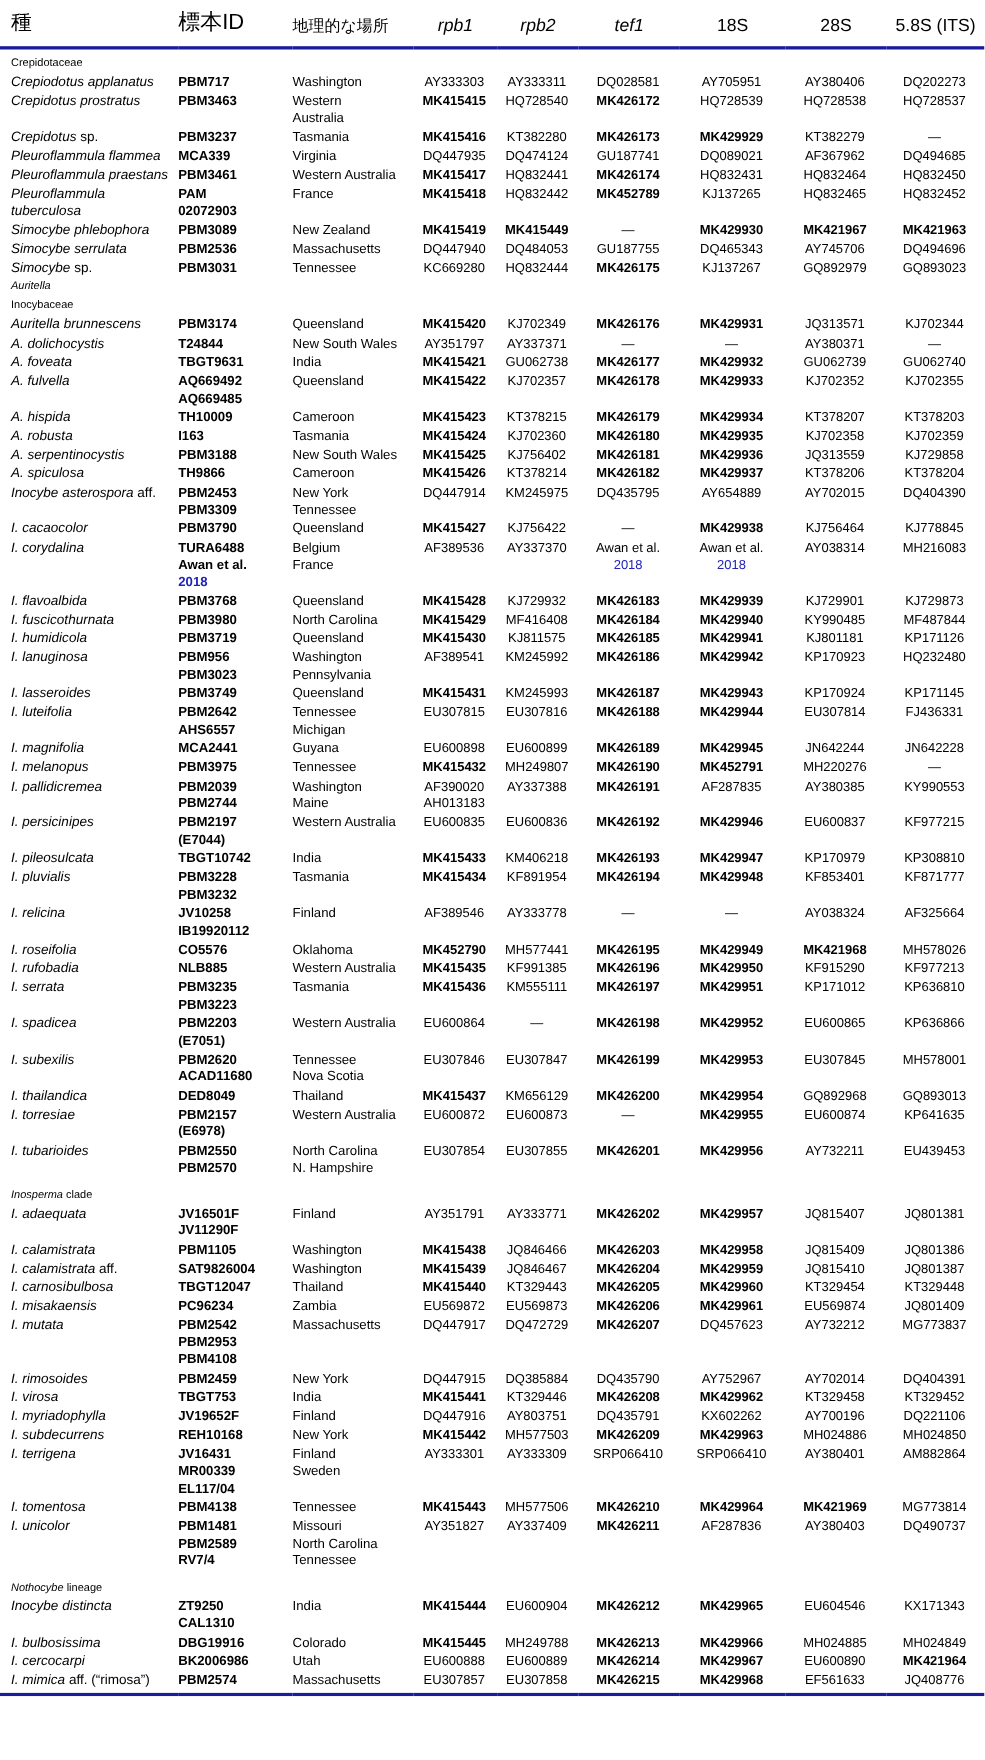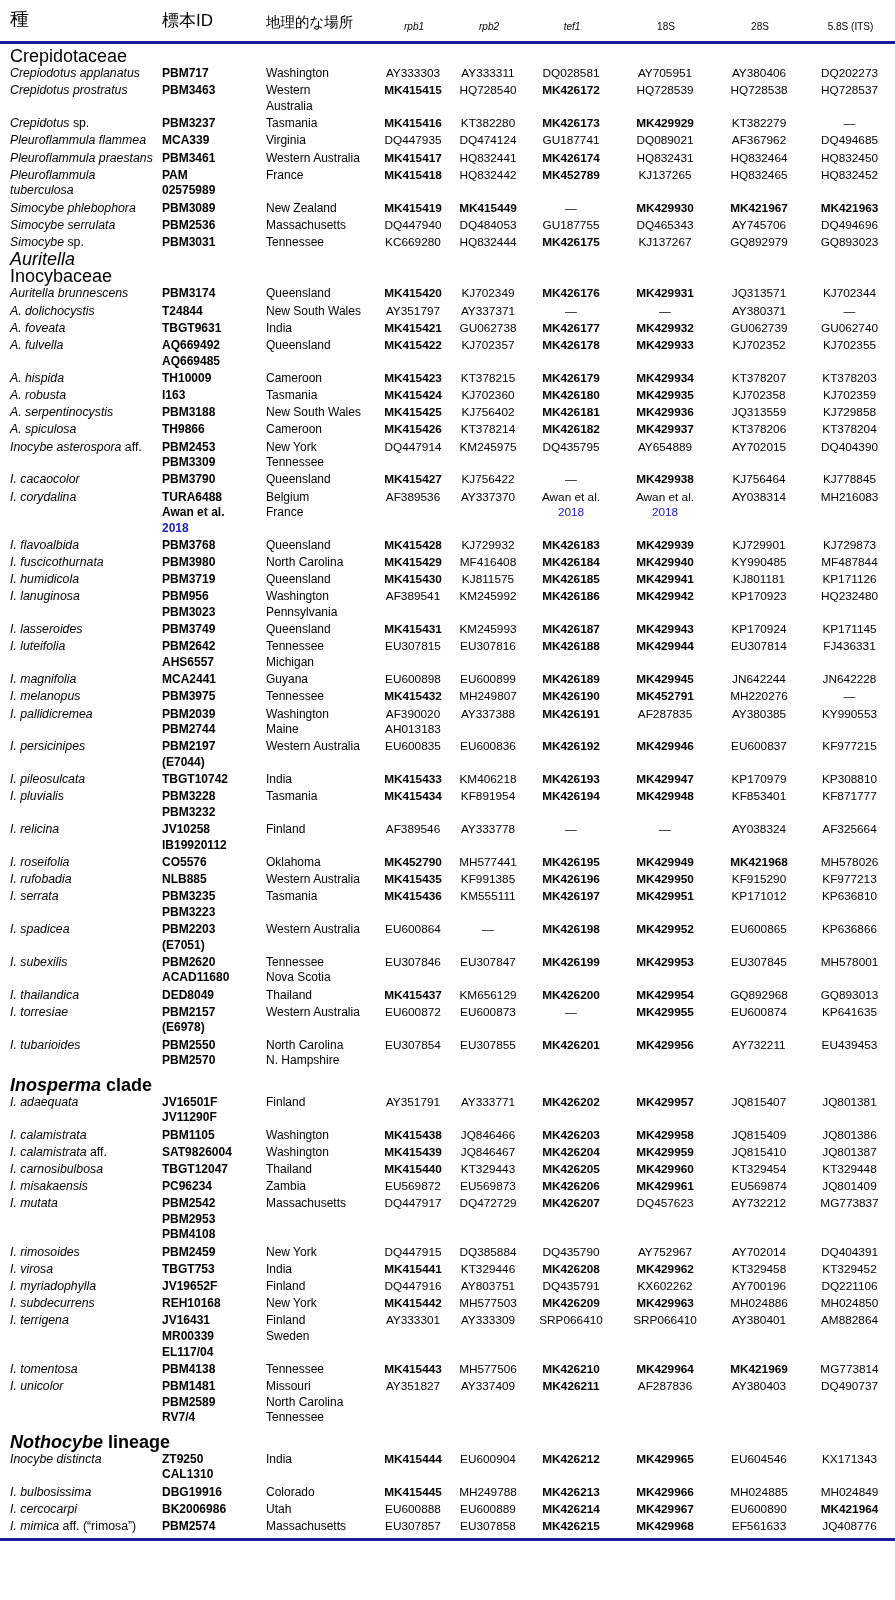--- a/index.html
+++ b/index.html
@@ -21,39 +21,39 @@
   }
   thead th{
     font-weight:normal;
     vertical-align:bottom;
     text-align:left;
     padding:6px 0 9px 0;
     border-bottom:3px solid var(--rule);
     white-space:nowrap;
   }
   th.th-species{font-size:19px;padding-left:10px;}
-  th.th-id{font-size:17px;}
+  th.th-id{font-size:20px;}
   th.th-loc{font-size:14.5px;}
-  th.th-gene{font-size:10px;text-align:center;}
+  th.th-gene{font-size:16px;text-align:center;}
   th.th-gene.it{font-style:italic;}
   tbody td{
     font-size:11.8px;
     line-height:15.6px;
     vertical-align:top;
     padding:0.8px 2px 0.8px 0;
     word-wrap:break-word;
   }
   tbody tr:first-child td{padding-top:5px;}
   tbody tr:last-child td{border-bottom:3px solid var(--rule);padding-bottom:4px;}
   td.c-species{padding-left:10px;font-size:12.3px;margin-left:47px;}
   td.c-id{font-size:12px;font-weight:bold;}
   td.c-loc{font-size:12px;}
   td.c-gene{text-align:center;}
-  tr.gap td{padding-top:8px;font-weight:bold;}
-  tr.section-row td{padding-left:10px;font-size:18px;}
+  tr.gap td{padding-top:8px;}
+  tr.section-row td{padding-left:10px;font-size:10px;}
   .it{font-style:italic;}
   .b{font-weight:bold;}
   .blue{color:var(--blue);}
   .line{display:block;}
 </style>
 </head>
 <body>
 
 <table class="acc-table">
   <colgroup>
@@ -217,21 +217,21 @@
           <span class="line">HQ832464</span>
         </td>
         <td class="c-gene">
           <span class="line">HQ832450</span>
         </td>
       </tr>
       <tr>
         <td class="c-species"><span class="it">Pleuroflammula tuberculosa</span></td>
         <td class="c-id">
           <span class="line">PAM</span>
-          <span class="line">02575989</span>
+          <span class="line">02072903</span>
         </td>
         <td class="c-loc">
           <span class="line">France</span>
         </td>
         <td class="c-gene">
           <span class="line b">MK415418</span>
         </td>
         <td class="c-gene">
           <span class="line">HQ832442</span>
         </td>

